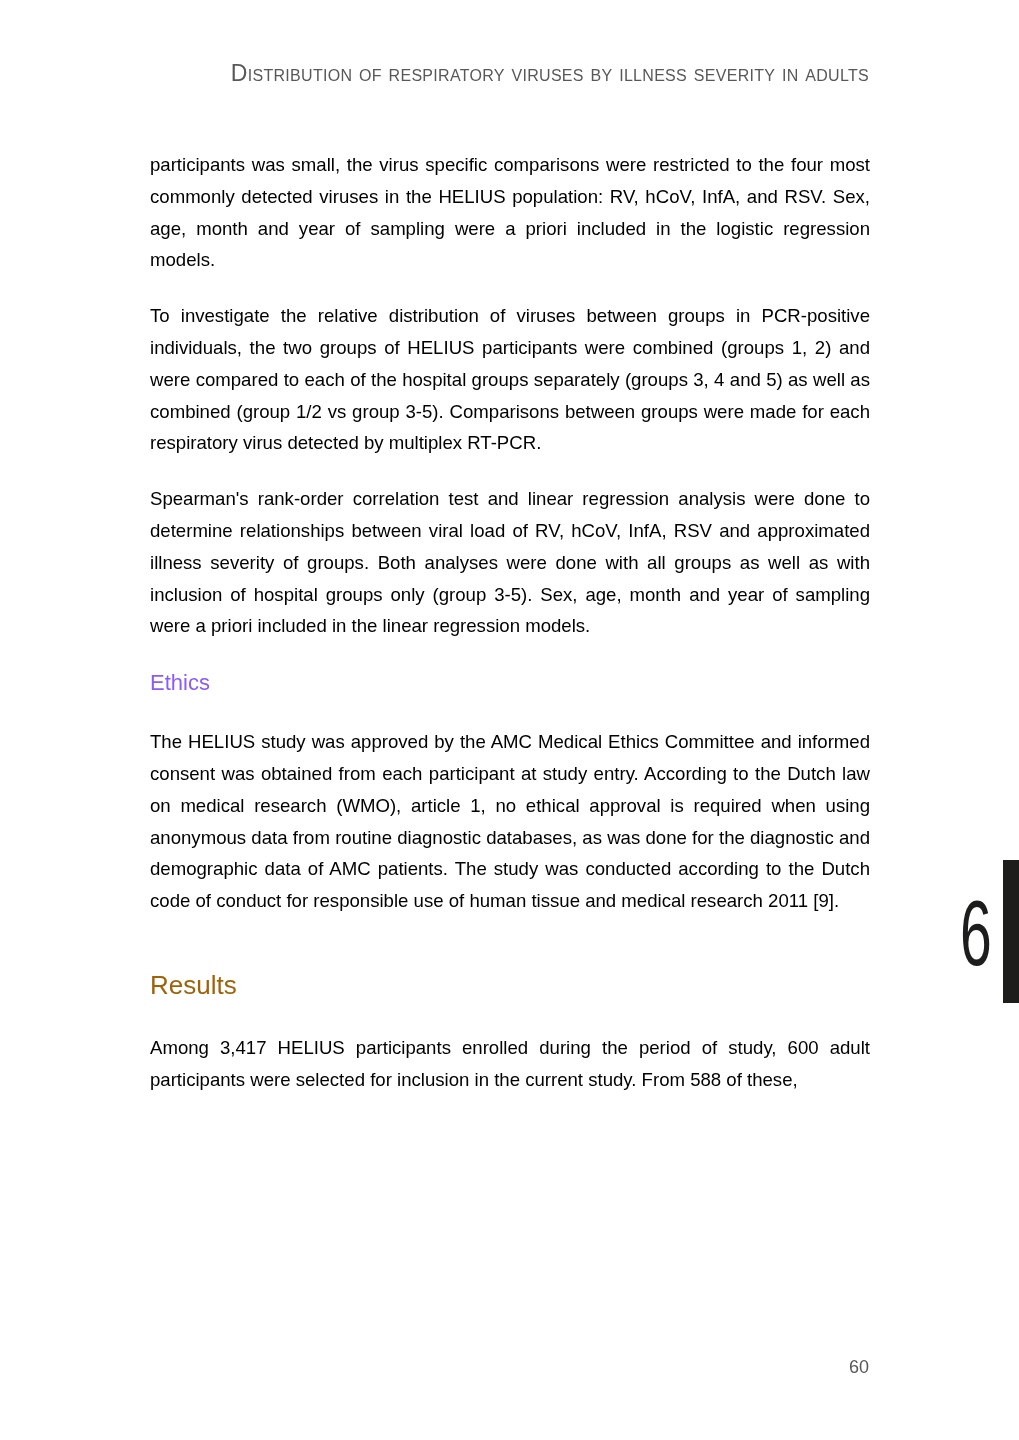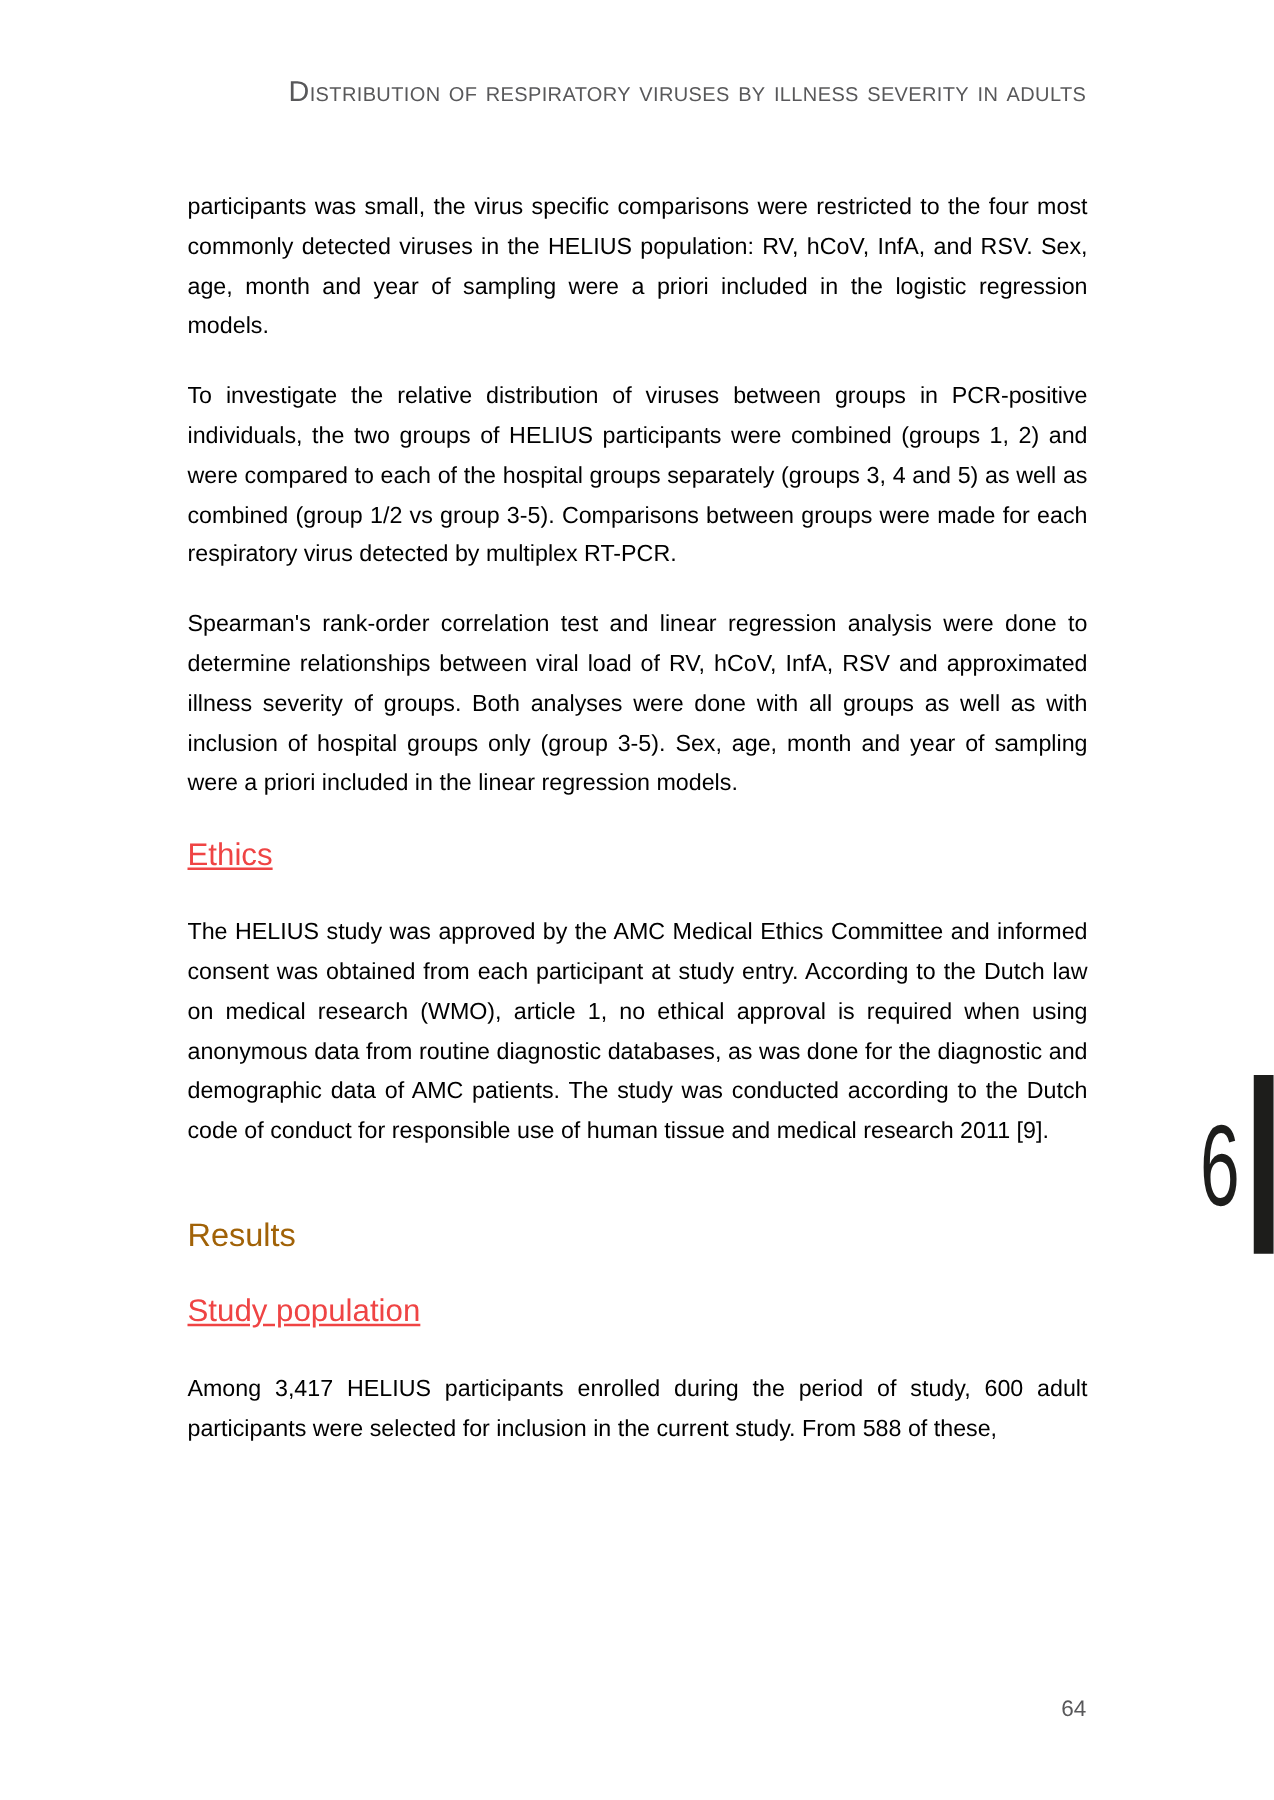--- a/index.html
+++ b/index.html
@@ -34,25 +34,24 @@
     }
     .para {
       font-size: 18.6px;
       line-height: 31.8px;
       text-align: justify;
       margin: 0;
       color: #000000;
     }
     .para + .para { margin-top: 24px; }
     .h3 {
-      font-size: 25px;
+      font-size: 22px;
       font-weight: normal;
       margin: 0;
-      color: #ef4444;
-      text-decoration: underline;
+      color: #8b5cf6;
     }
     .h2 {
       font-size: 26px;
       font-weight: normal;
       margin: 0;
       color: #a16207;
     }
     .chapter-tab {
       position: absolute;
       left: 1003px;
@@ -89,20 +88,19 @@
 
 <div class="content">
   <p class="para">participants was small, the virus specific comparisons were restricted to the four most commonly detected viruses in the HELIUS population: RV, hCoV, InfA, and RSV. Sex, age, month and year of sampling were a priori included in the logistic regression models.</p>
   <p class="para">To investigate the relative distribution of viruses between groups in PCR-positive individuals, the two groups of HELIUS participants were combined (groups 1, 2) and were compared to each of the hospital groups separately (groups 3, 4 and 5) as well as combined (group 1/2 vs group 3-5). Comparisons between groups were made for each respiratory virus detected by multiplex RT-PCR.</p>
   <p class="para">Spearman's rank-order correlation test and linear regression analysis were done to determine relationships between viral load of RV, hCoV, InfA, RSV and approximated illness severity of groups. Both analyses were done with all groups as well as with inclusion of hospital groups only (group 3-5). Sex, age, month and year of sampling were a priori included in the linear regression models.</p>
 
   <h3 class="h3" style="margin-top:28px;">Ethics</h3>
   <p class="para" style="margin-top:30px;">The HELIUS study was approved by the AMC Medical Ethics Committee and informed consent was obtained from each participant at study entry. According to the Dutch law on medical research (WMO), article 1, no ethical approval is required when using anonymous data from routine diagnostic databases, as was done for the diagnostic and demographic data of AMC patients. The study was conducted according to the Dutch code of conduct for responsible use of human tissue and medical research 2011 [9].</p>
 
   <h2 class="h2" style="margin-top:53px;">Results</h2>
-  <h3 class="h3" style="margin-top:31px;">Study population</h3>
   <p class="para" style="margin-top:31px;">Among 3,417 HELIUS participants enrolled during the period of study, 600 adult participants were selected for inclusion in the current study. From 588 of these,</p>
 </div>
 
 <div class="chapter-number">6</div>
 <div class="chapter-tab"></div>
 
-<div class="page-number">64</div>
+<div class="page-number">60</div>
 
 </body></html>

